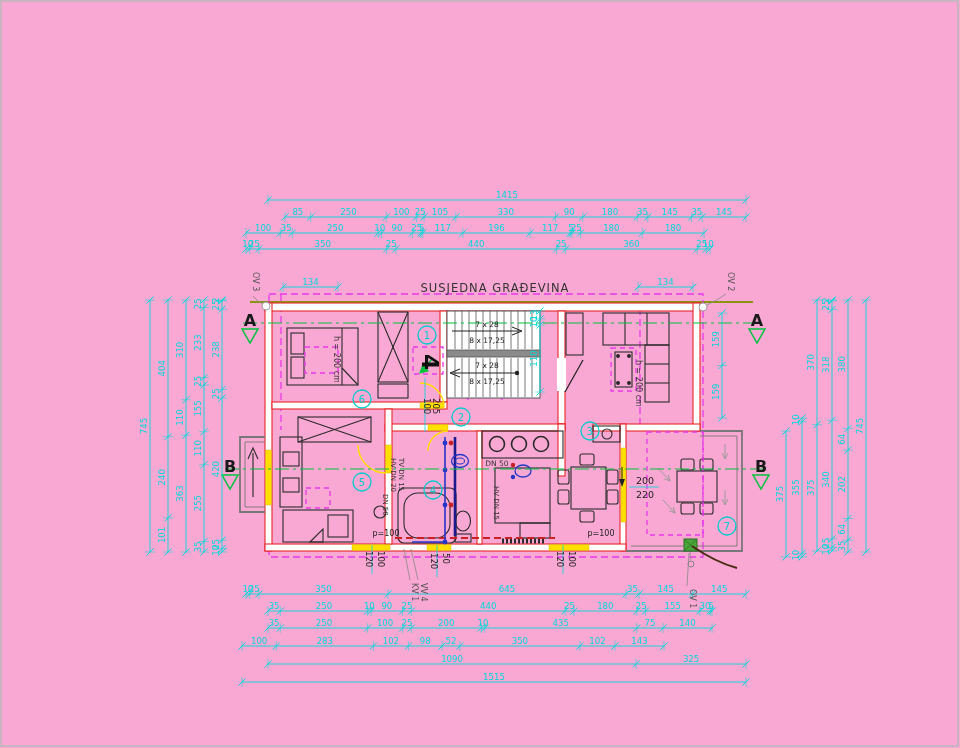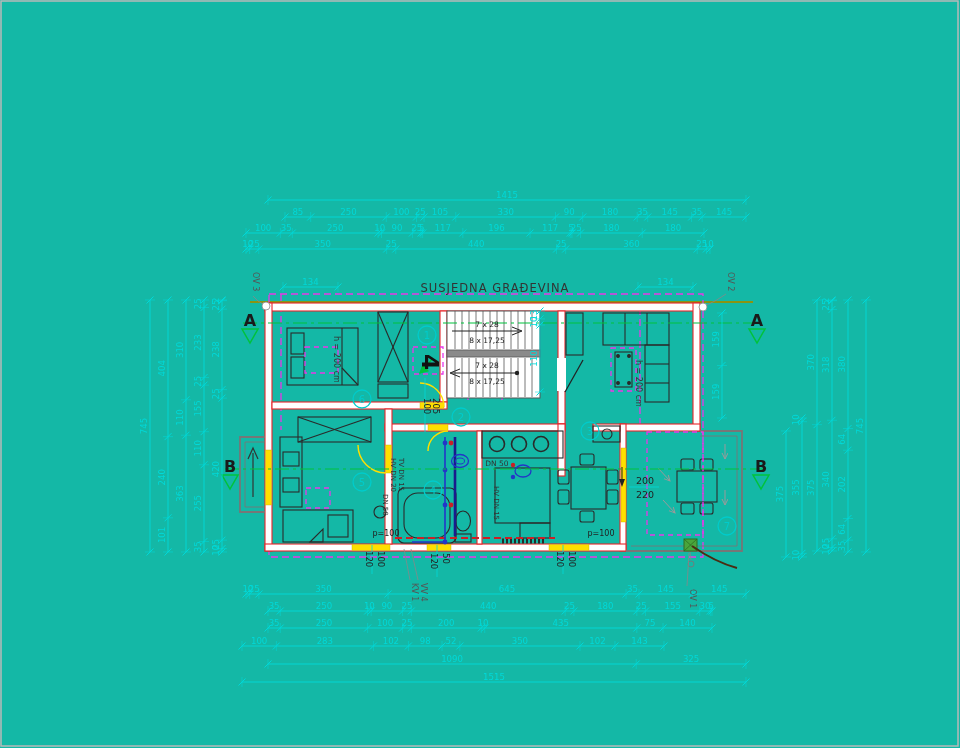--- a/index.html
+++ b/index.html
@@ -1,16 +1,16 @@
 <!DOCTYPE html>
 <html><head>
 <meta charset="utf-8">
 <style>
   html,body{margin:0;padding:0;background:#fff;}
-  #stage{position:relative;width:960px;height:748px;background:#14b8a6;overflow:hidden;}
+  #stage{position:relative;width:960px;height:748px;background:#f9a8d4;overflow:hidden;}
   svg{display:block;}
   text{font-family:"DejaVu Sans","Liberation Sans",sans-serif;}
 </style>
 </head>
 <body>
 
 <div id="stage">
 <svg width="960" height="748" viewBox="0 0 960 748">
   <defs>
     <marker id="ga" markerWidth="9" markerHeight="9" refX="6" refY="3" orient="auto">

